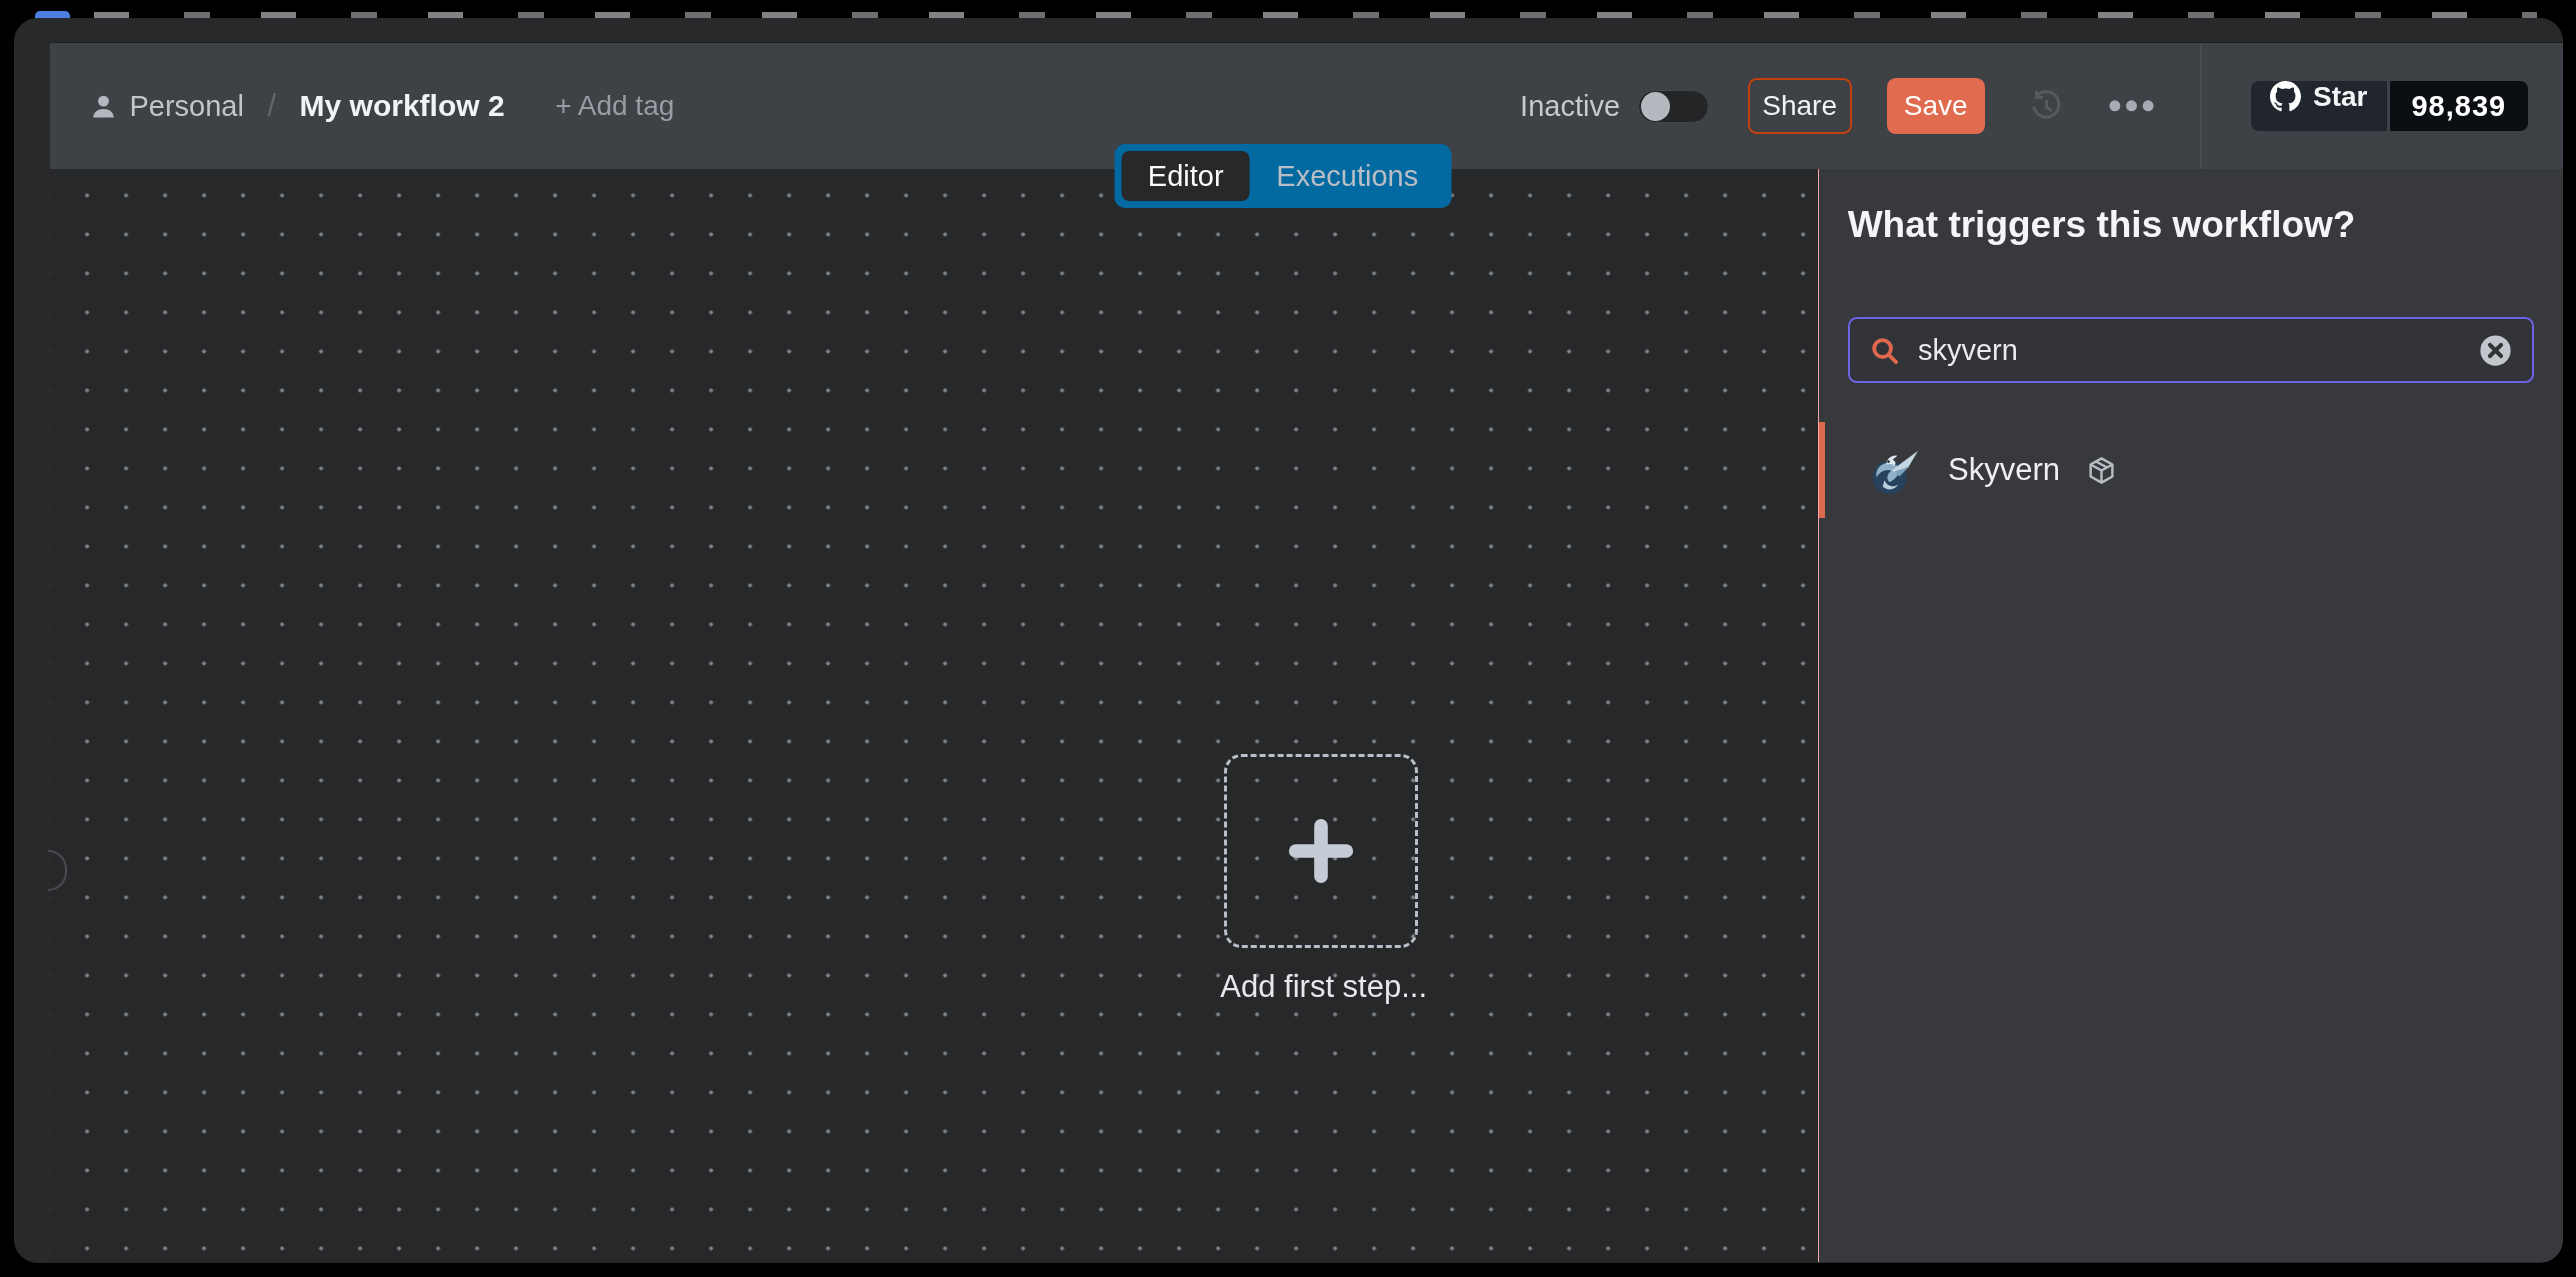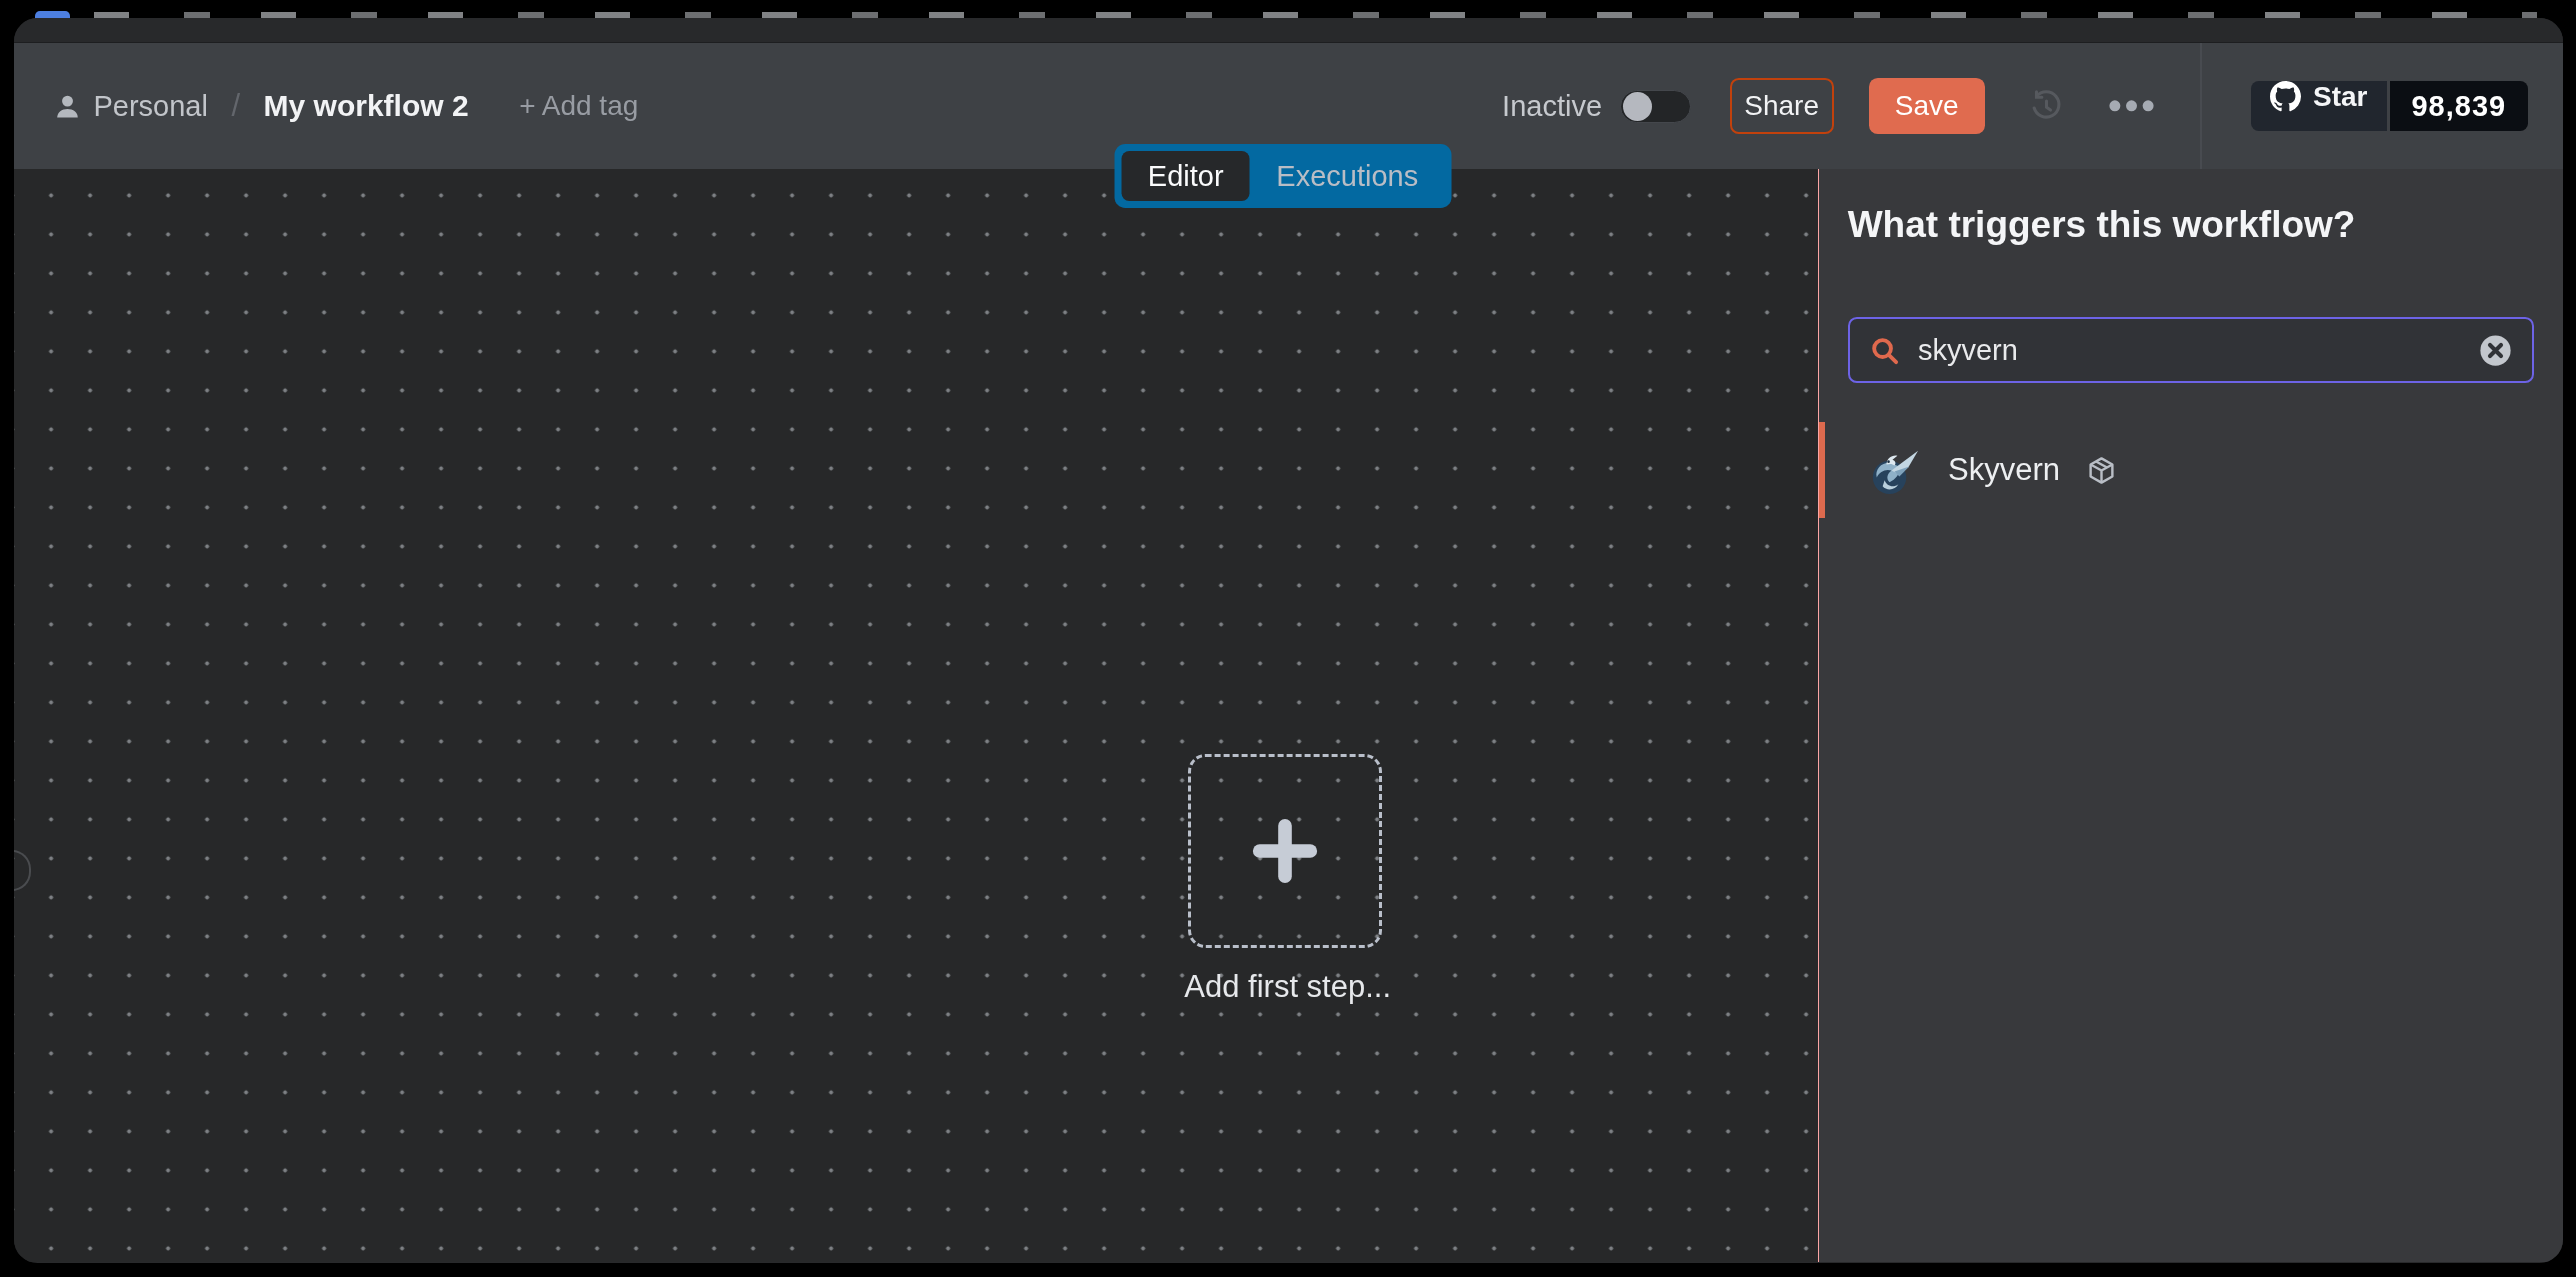--- a/index.html
+++ b/index.html
@@ -9,21 +9,21 @@
   
   .tab-slivers { position:absolute; left:94px; right:39px; top:11.8px; height:6.9px;
     background:repeating-linear-gradient(90deg,#97999c 0 35px,transparent 35px 90px,
                #808285 90px 116px,transparent 116px 167px);
     opacity:.85; }
   .tab-sliver-blue { position:absolute; left:35px; top:10.8px; width:35px; height:8.8px;
     border-radius:4.9px 4.9px 0 0; background:#4d7fe0; }
 
   
   .window { position:absolute; left:13.7px; top:17.6px; width:2549px; height:1245px;
-    border-radius:23.5px; background:#28292b; overflow:hidden; }
+    border-radius:23.5px; background:#28292b; overflow:hidden;padding-left:36px; }
   .chrome-strip { height:25.5px; background:#28292b; border-bottom:1px solid #1d1e20; }
 
   
   .app-header { height:126px; background:#3e4145; display:flex; align-items:center;
     padding:0 35px 0 39px; position:relative; }
   .crumbs { display:flex; align-items:center; gap:17.6px; }
   .crumb-project { display:flex; align-items:center; gap:11.8px; color:#c2c5ca;
     font-size:29px; cursor:pointer; }
   .crumb-sep { color:#63666c; font-size:31px; padding:0 5.9px; }
   .wf-name { color:#f2f3f5; font-size:30px; font-weight:600; }
@@ -32,21 +32,21 @@
   .header-right { margin-left:auto; display:flex; align-items:center; height:100%; }
   .status-label { color:#c6c9ce; font-size:29px; }
   .toggle { width:71px; height:33px; border-radius:16.7px; background:#232527;
     border:1px solid #44474c; margin-left:17.6px; position:relative; cursor:pointer; }
   .toggle-knob { position:absolute; left:2px; top:1px; width:29px; height:29px;
     border-radius:50%; background:#b5b8bf; }
   .btn { height:56px; border-radius:8.8px; display:flex; align-items:center;
     justify-content:center; font-size:28px; cursor:pointer; }
   .btn-share { width:104px; margin-left:39px; border:2px solid #c2410c; color:#f2f3f5;
     background:transparent; }
-  .btn-save { width:116px; margin-left:35px; background:#e06b4f; color:#fff; border:none; }
+  .btn-save { width:98px; margin-left:35px; background:#e06b4f; color:#fff; border:none; }
   .icon-btn { margin-left:43px; display:flex; align-items:center; cursor:pointer; }
   .header-divider { width:2px; height:100%; background:#484b50; margin-left:45px; }
 
   .gh-badge { display:flex; margin-left:49px; cursor:pointer; }
   .gh-left { display:flex; align-items:flex-start; gap:11.8px; background:#21262e;
     border-radius:7.8px 0 0 7.8px; height:50px; padding:0 19.6px; }
   .gh-right { display:flex; align-items:center; background:#0b0e13;
     border-radius:0 7.8px 7.8px 0; height:50px; padding:0 21.5px; margin-left:2.9px; }
   .gh-star-label { color:#f4f5f7; font-size:28px; font-weight:600; }
   .gh-count { color:#fff; font-size:29px; font-weight:600; letter-spacing:1px; }

